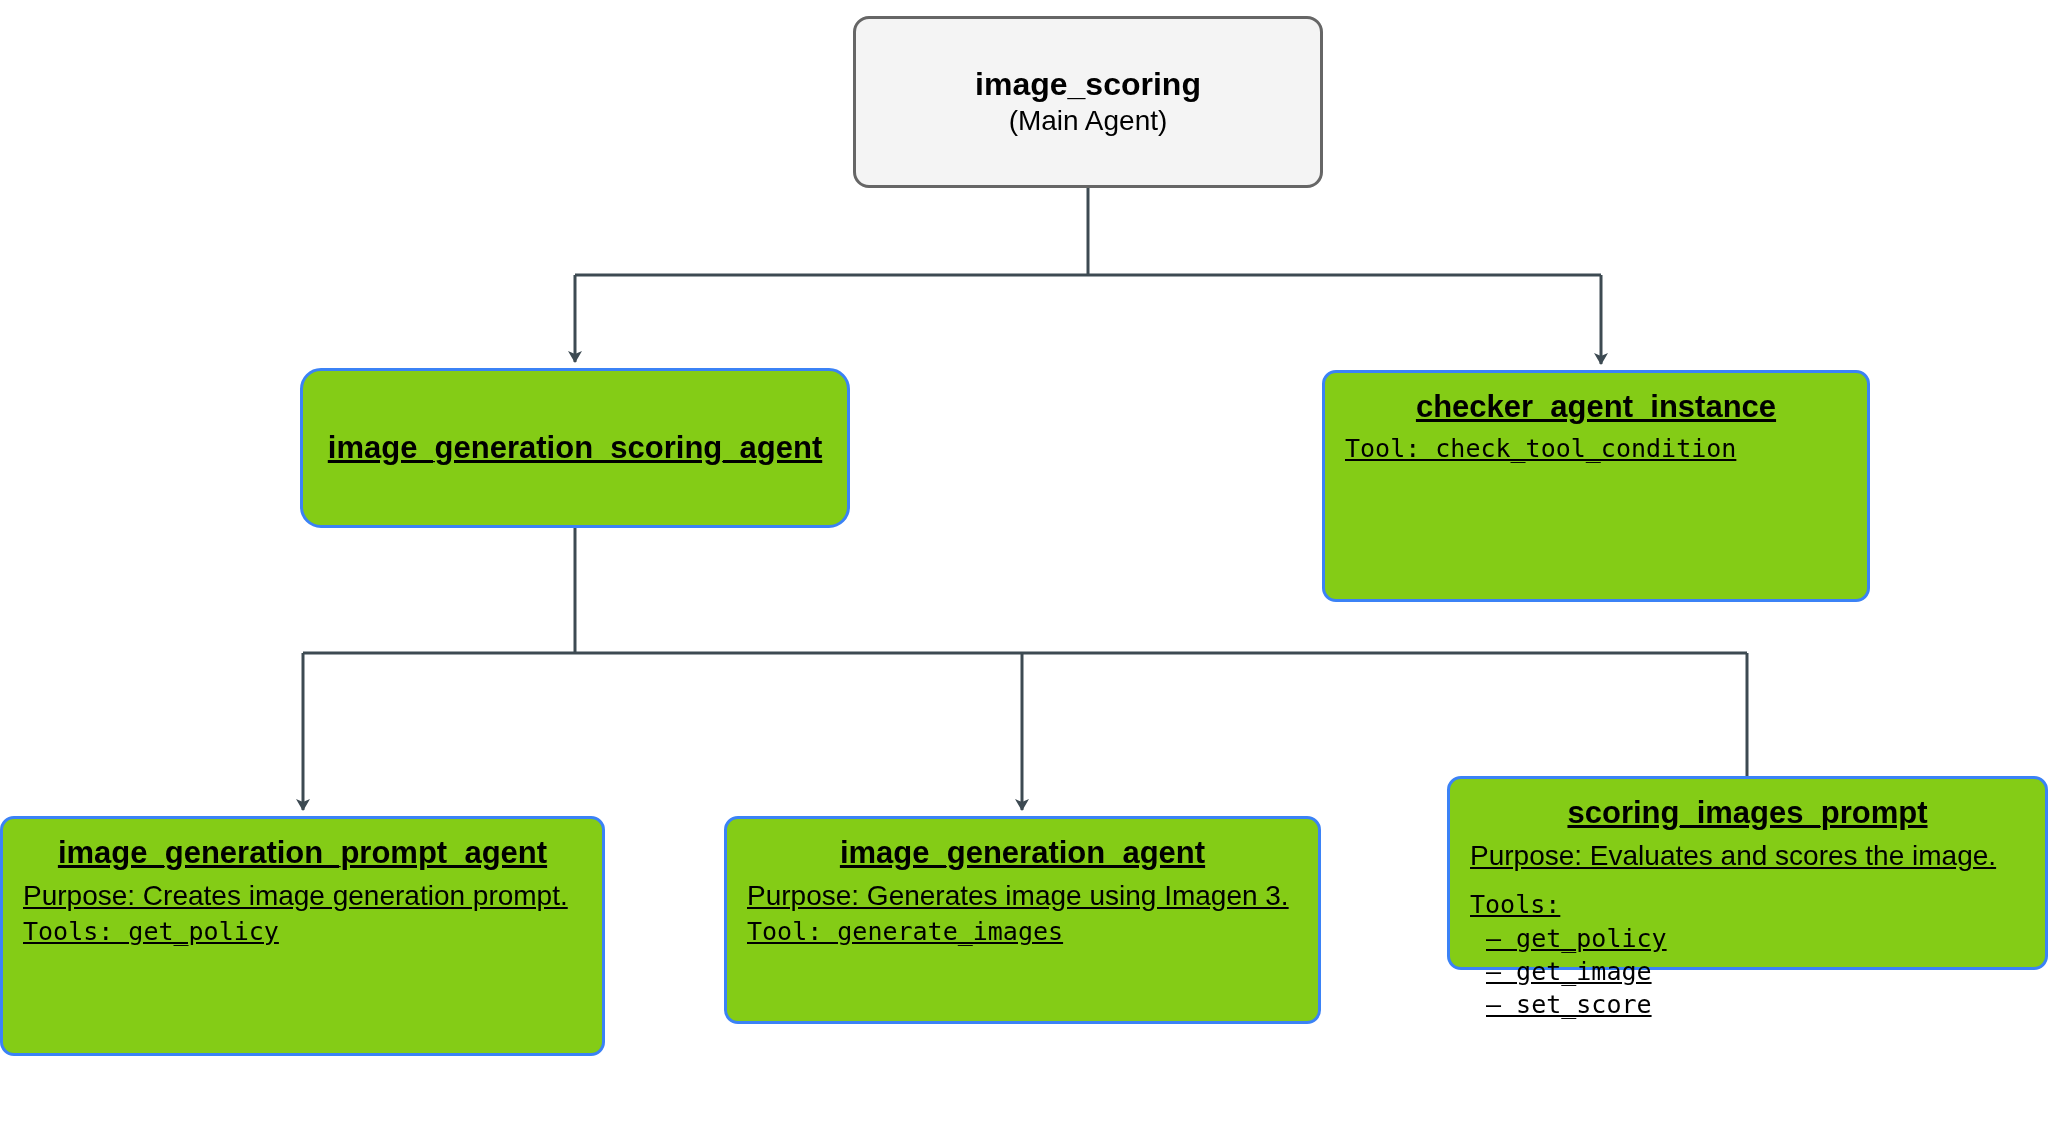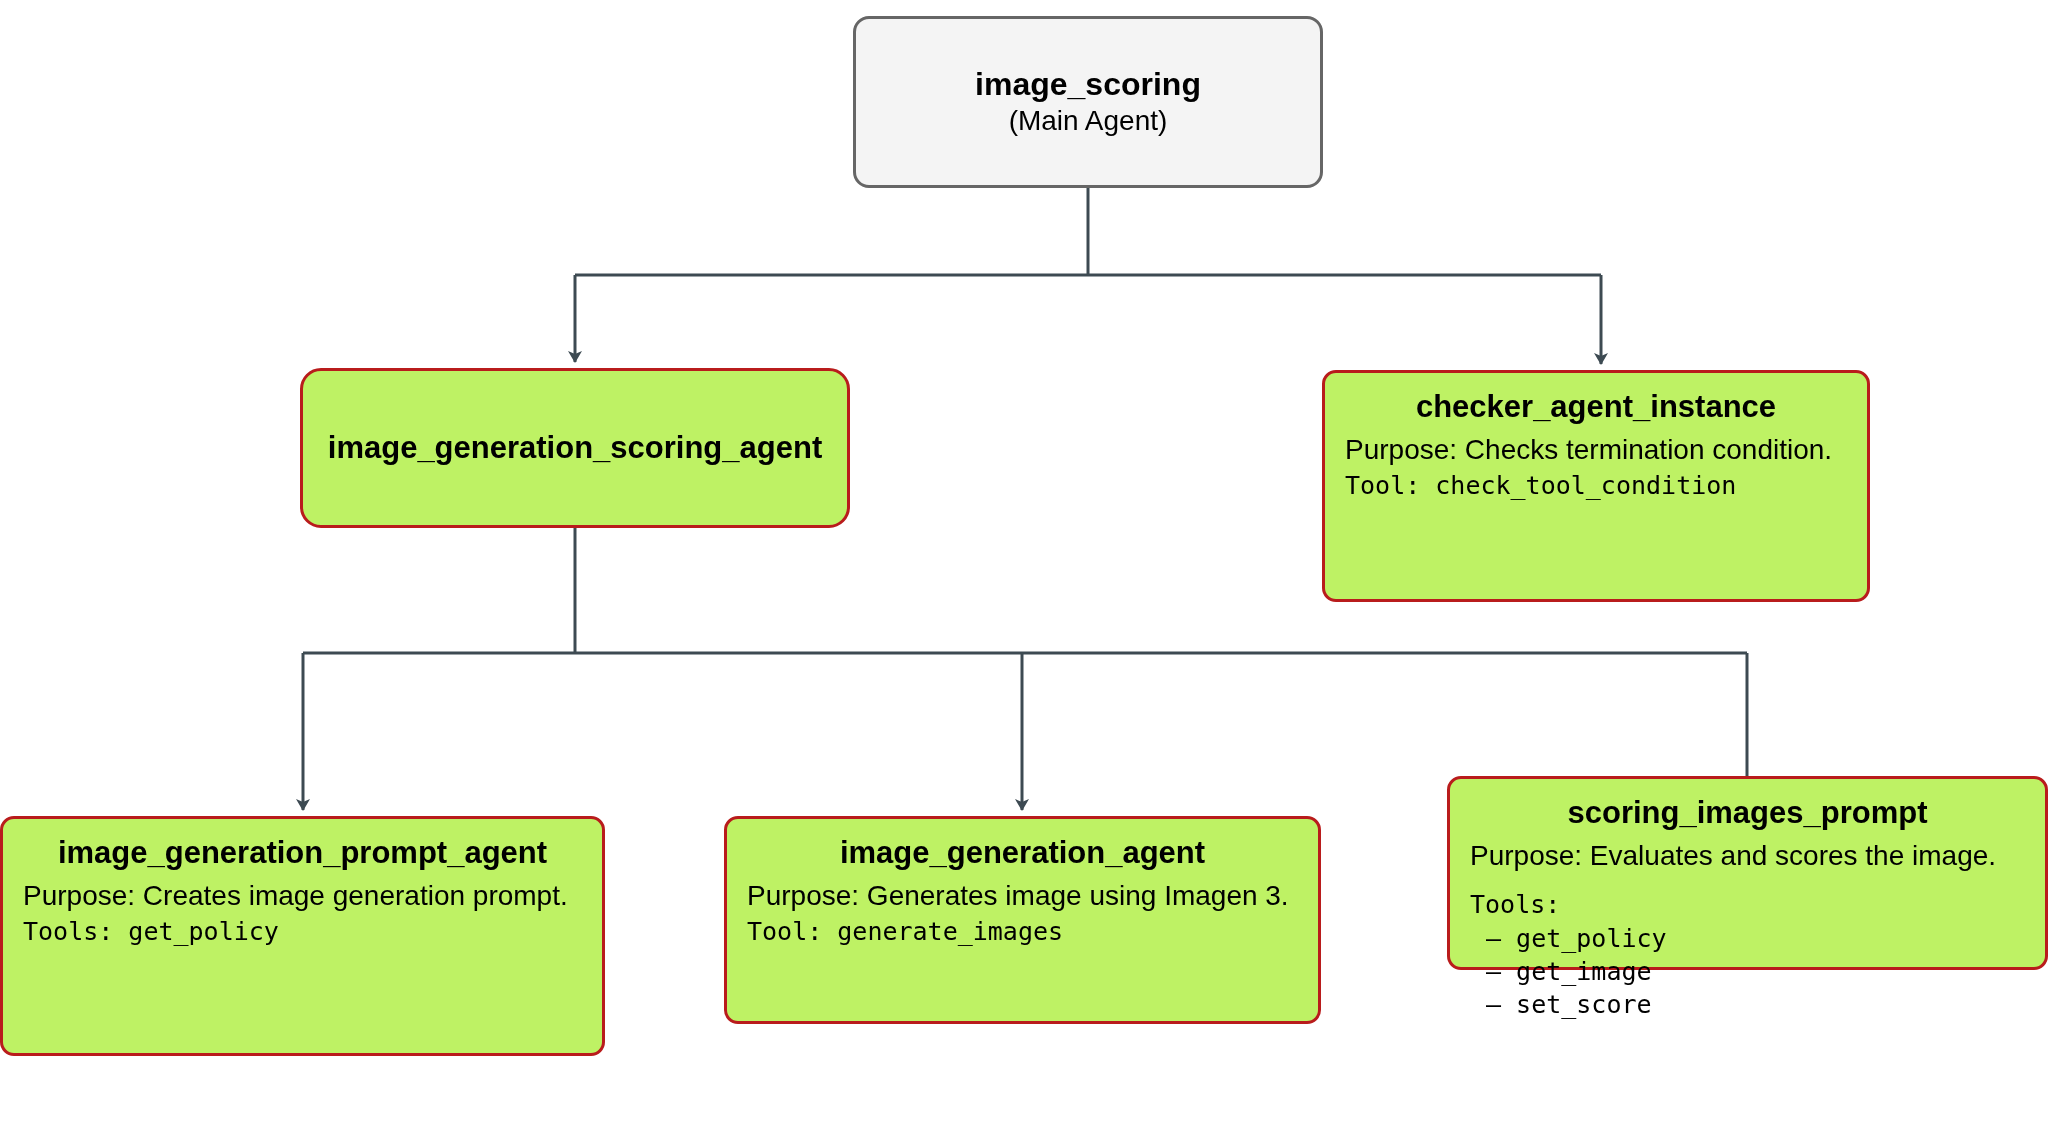--- a/index.html
+++ b/index.html
@@ -33,22 +33,23 @@
   .node.root {
     background: #f4f4f4;
     border: 3px solid #666666;
     border-radius: 16px;
     display: flex;
     flex-direction: column;
     align-items: center;
     justify-content: center;
   }
   .node.agent {
-    background: #bef264;
-    border: 3px solid #b91c1c;
+    background: #84cc16;
+    border: 3px solid #3b82f6;
+    text-decoration: underline;
   }
 
   .node-title {
     font-size: 31px;
     font-weight: bold;
     color: #000000;
     text-align: center;
     line-height: 1.18;
     white-space: nowrap;
   }
@@ -147,21 +148,20 @@
     <div class="node-subtitle">(Main Agent)</div>
   </div>
 
   <div class="node agent title-only" id="node-scoring-agent">
     <div class="node-title">image_generation_scoring_agent</div>
   </div>
 
   <div class="node agent" id="node-checker">
     <div class="node-title">checker_agent_instance</div>
     <div class="node-body">
-      <div class="purpose">Purpose: Checks termination condition.</div>
       <div class="tool-line">Tool: check_tool_condition</div>
     </div>
   </div>
 
   <div class="node agent" id="node-prompt-agent">
     <div class="node-title">image_generation_prompt_agent</div>
     <div class="node-body">
       <div class="purpose">Purpose: Creates image generation prompt.</div>
       <div class="tool-line">Tools: get_policy</div>
     </div>

